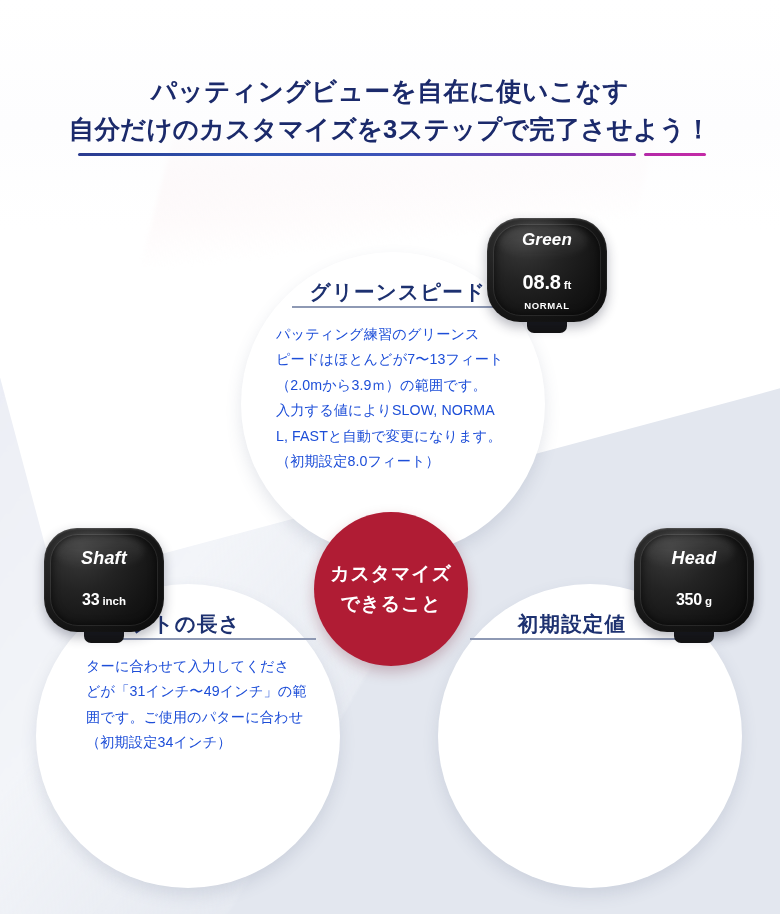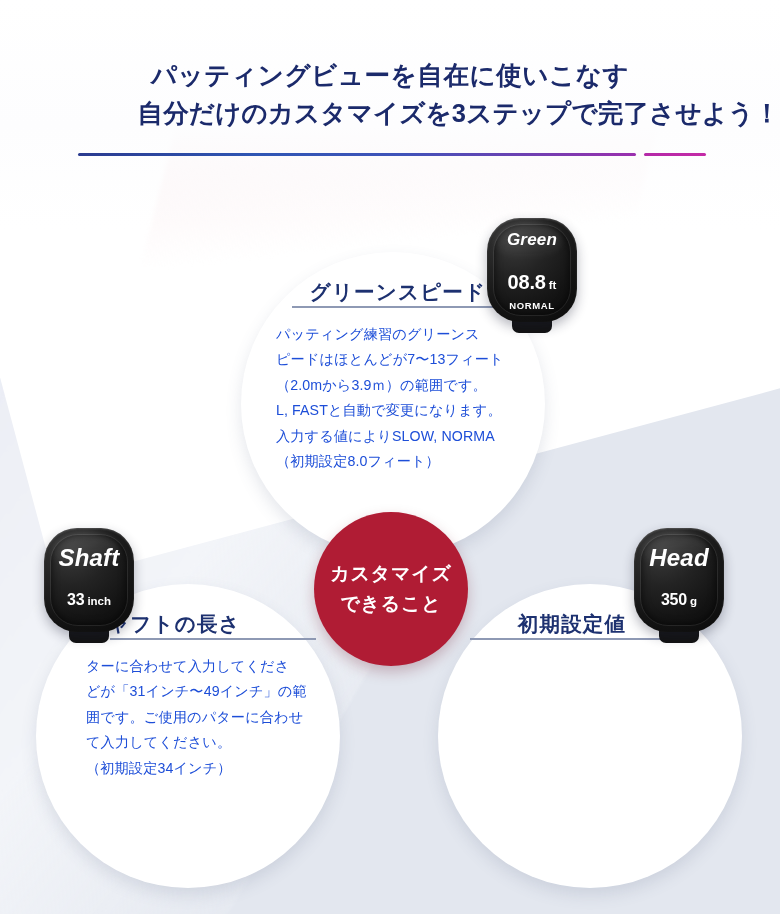--- a/index.html
+++ b/index.html
@@ -73,30 +73,30 @@
     left: 0; right: 0; top: 0;
     height: 230px;
     background: linear-gradient(180deg, #ffffff 0%, #fdfdfe 55%, rgba(255,255,255,0) 100%);
   }
 
   
   .headline {
     position: absolute;
     left: 0;
     right: 0;
-    top: 56px;
+    top: 72px;
     text-align: center;
     color: #1b2a6b;
     font-weight: 700;
     font-size: 25.5px;
     line-height: 38px;
     letter-spacing: 0.6px;
     white-space: nowrap;
   }
-  .headline .l2 { letter-spacing: 0.2px; text-align: right; }
+  .headline .l2 { letter-spacing: 0.2px; }
 
   .rule-wrap {
     position: absolute;
     left: 78px;
     top: 152px;
     width: 628px;
     height: 5px;
   }
   .rule-a {
     position: absolute;
@@ -182,21 +182,21 @@
   .s-head .sec-title { text-align: center; }
 
   .s-green .sec-underline { width: 214px; margin-left: 16px; }
   .s-shaft .sec-underline { width: 206px; margin-left: 24px; }
   .s-head  .sec-underline { width: 206px; margin-left: 20px; }
 
   
   .badge {
     position: absolute;
     z-index: 8;
-    width: 90px;
+    width: 120px;
     height: 104px;
   }
   .badge .tail {
     position: absolute;
     left: 50%;
     transform: translateX(-50%);
     bottom: -11px;
     width: 40px;
     height: 22px;
     border-radius: 7px;
@@ -236,21 +236,21 @@
     display: flex;
     flex-direction: column;
     align-items: center;
     justify-content: center;
     color: #ffffff;
     text-align: center;
   }
   .badge .b-label {
     font-style: italic;
     font-weight: 700;
-    font-size: 24px;
+    font-size: 18px;
     letter-spacing: 0.2px;
     line-height: 20px;
   }
   .badge .b-value-row {
     display: flex;
     align-items: baseline;
     justify-content: center;
     line-height: 24px;
     margin-top: 20px;
   }
@@ -303,34 +303,33 @@
   <div class="circle c-shaft"></div>
   <div class="circle c-head"></div>
 
   <div class="section s-green">
     <div class="sec-title">グリーンスピード</div>
     <div class="sec-underline"></div>
     <div class="sec-body">
       <p>パッティング練習のグリーンス</p>
       <p>ピードはほとんどが7〜13フィート</p>
       <p>（2.0mから3.9ｍ）の範囲です。</p>
+      <p>入力する値によりSLOW, NORMA</p>
       <p>L, FASTと自動で変更になります。</p>
-      <p>入力する値によりSLOW, NORMA</p>
       <p>（初期設定8.0フィート）</p>
     </div>
   </div>
 
   <div class="section s-shaft">
     <div class="sec-title">シャフトの長さ</div>
     <div class="sec-underline"></div>
     <div class="sec-body">
       <p>ターに合わせて入力してくださ</p>
       <p>どが「31インチ〜49インチ」の範</p>
       <p>囲です。ご使用のパターに合わせ</p>
-      <p>て入力してください。</p>
       <p>（初期設定34インチ）</p>
     </div>
   </div>
 
   <div class="section s-head">
     <div class="sec-title">初期設定値</div>
     <div class="sec-underline"></div>
   </div>
 
   <div class="center-circle">

